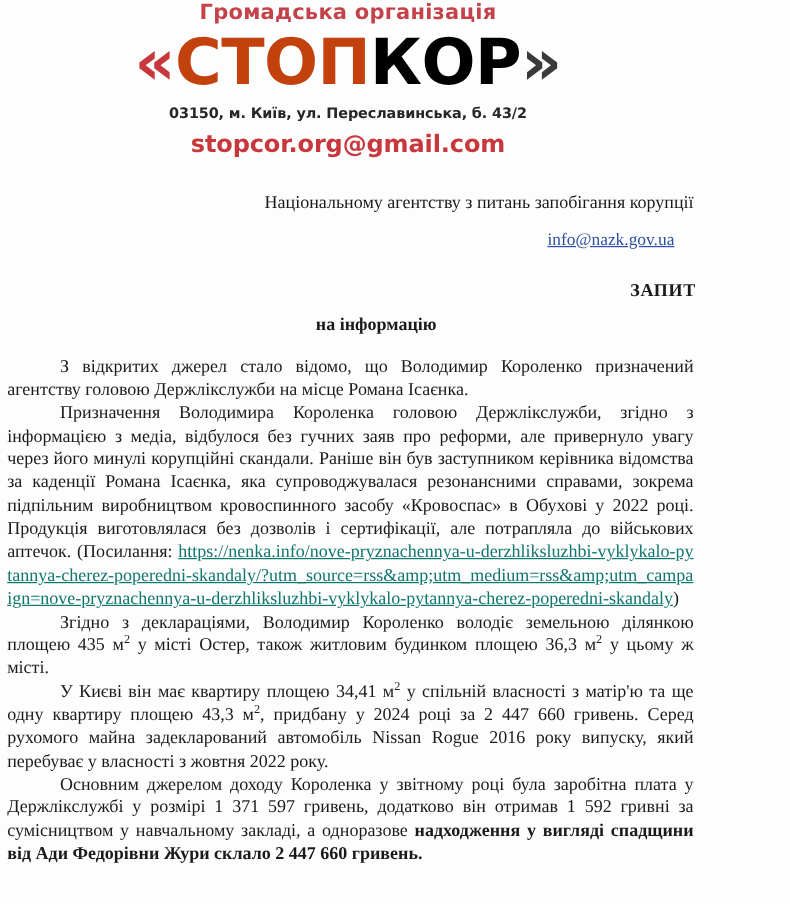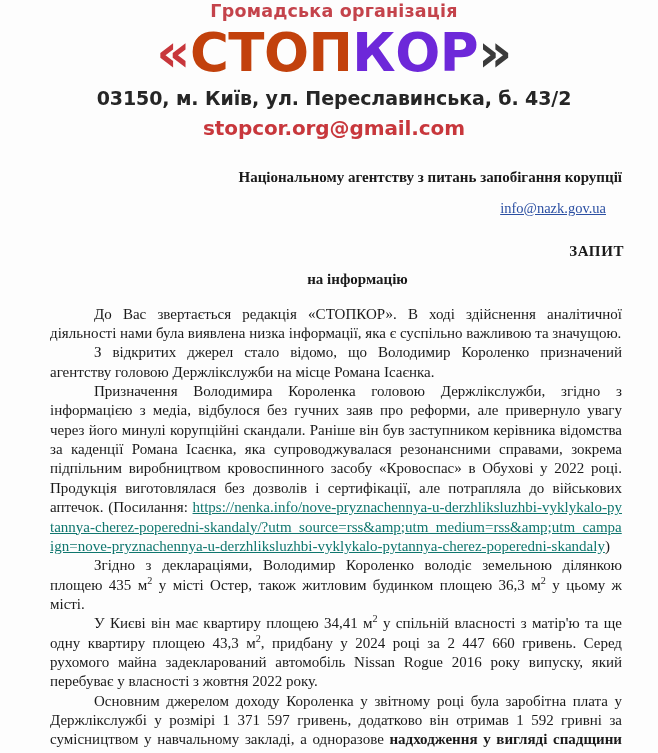--- a/index.html
+++ b/index.html
@@ -12,21 +12,20 @@
     background: #fdfdfd;
     font-family: "Liberation Serif", "DejaVu Serif", serif;
     color: #1a1a1a;
     overflow: hidden;
   }
   .page {
     position: relative;
     width: 580px;
     height: 753px;
     box-sizing: border-box;
-    margin-left: 44px;
   }
 
   
   .letterhead {
     text-align: center;
     padding-top: 2px;
   }
   .org-type {
     font-family: "DejaVu Sans", sans-serif;
     font-weight: bold;
@@ -38,28 +37,28 @@
   .logo-line {
     font-family: "DejaVu Sans", sans-serif;
     font-weight: bold;
     font-size: 53px;
     line-height: 1.08;
     margin-top: 3px;
     letter-spacing: -0.5px;
     white-space: nowrap;
   }
   .logo-red { color: #c2410c; }
-  .logo-dark { color: #6d28d9; }
+  .logo-dark { color: #000000; }
   .logo-guillemet-left { color: #c8373c; }
   .logo-guillemet-right { color: #3a3a3a; }
 
   .org-address {
     font-family: "DejaVu Sans", sans-serif;
     font-weight: bold;
-    font-size: 19px;
+    font-size: 12px;
     color: #262626;
     margin-top: 6px;
     letter-spacing: -0.1px;
   }
   .org-email {
     font-family: "DejaVu Sans", sans-serif;
     font-weight: bold;
     font-size: 20px;
     color: #c8373c;
     margin-top: 7px;
@@ -73,21 +72,21 @@
     line-height: 1.33;
   }
   .ref-line { white-space: nowrap; }
 
   
   .addressee {
     margin-top: 27px;
     text-align: right;
     padding-right: 2px;
     font-size: 15px;
-    font-weight: bold;
+    font-weight: normal;
     line-height: 1.35;
     padding-left: 44px;
   }
   .addressee-email {
     margin-top: 12px;
     text-align: right;
     padding-right: 18px;
     font-size: 14.5px;
     font-weight: normal;
   }
@@ -149,21 +148,20 @@
   </div>
 
 
   <div class="addressee">Національному агентству з питань запобігання корупції</div>
   <div class="addressee-email"><a class="link-mail" href="#">info@nazk.gov.ua</a></div>
 
   <div class="doc-title">ЗАПИТ</div>
   <div class="doc-subtitle">на інформацію</div>
 
   <div class="body-text">
-    <p>До Вас звертається  редакція «СТОПКОР». В ході  здійснення аналітичної діяльності нами була виявлена низка інформації, яка є суспільно важливою та значущою.</p>
     <p>З відкритих джерел стало відомо, що Володимир Короленко призначений агентству головою Держлікслужби на місце Романа Ісаєнка.</p>
     <p><span>Призначення Володимира Короленка головою Держлікслужби, згідно з інформацією з медіа, відбулося без гучних заяв про реформи, але привернуло увагу через його минулі корупційні скандали. Раніше він був заступником керівника відомства за каденції Романа Ісаєнка, яка супроводжувалася резонансними справами, зокрема підпільним виробництвом кровоспинного засобу «Кровоспас» в Обухові у 2022 році. Продукція виготовлялася без дозволів і сертифікації, але потрапляла до військових аптечок. (Посилання:        </span><a class="url-link" href="#">https://nenka.info/nove-pryznachennya-u-derzhliksluzhbi-vyklykalo-pytannya-cherez-poperedni-skandaly/?utm_source=rss&amp;amp;utm_medium=rss&amp;amp;utm_campaign=nove-pryznachennya-u-derzhliksluzhbi-vyklykalo-pytannya-cherez-poperedni-skandaly</a><span>)</span></p>
     <p><span>Згідно з деклараціями, Володимир Короленко володіє земельною ділянкою площею 435 м</span><sup>2</sup><span> у місті Остер,  також житловим будинком площею 36,3 м</span><sup>2</sup><span> у цьому ж місті.</span></p>
     <p><span>У Києві він має квартиру площею 34,41 м</span><sup>2</sup><span> у спільній власності з матір'ю та ще одну квартиру площею 43,3 м</span><sup>2</sup><span>, придбану у 2024 році за 2 447 660 гривень. Серед рухомого майна задекларований автомобіль Nissan Rogue 2016 року випуску, який перебуває у власності з жовтня 2022 року.</span></p>
     <p><span>Основним джерелом доходу Короленка у звітному році була заробітна плата у Держлікслужбі у розмірі 1 371 597 гривень, додатково він отримав 1 592 гривні за сумісництвом у навчальному закладі, а одноразове </span><b>надходження у вигляді спадщини від Ади Федорівни Жури склало 2 447 660 гривень.</b></p>
   </div>
 
 </div>
 
 </body></html>

